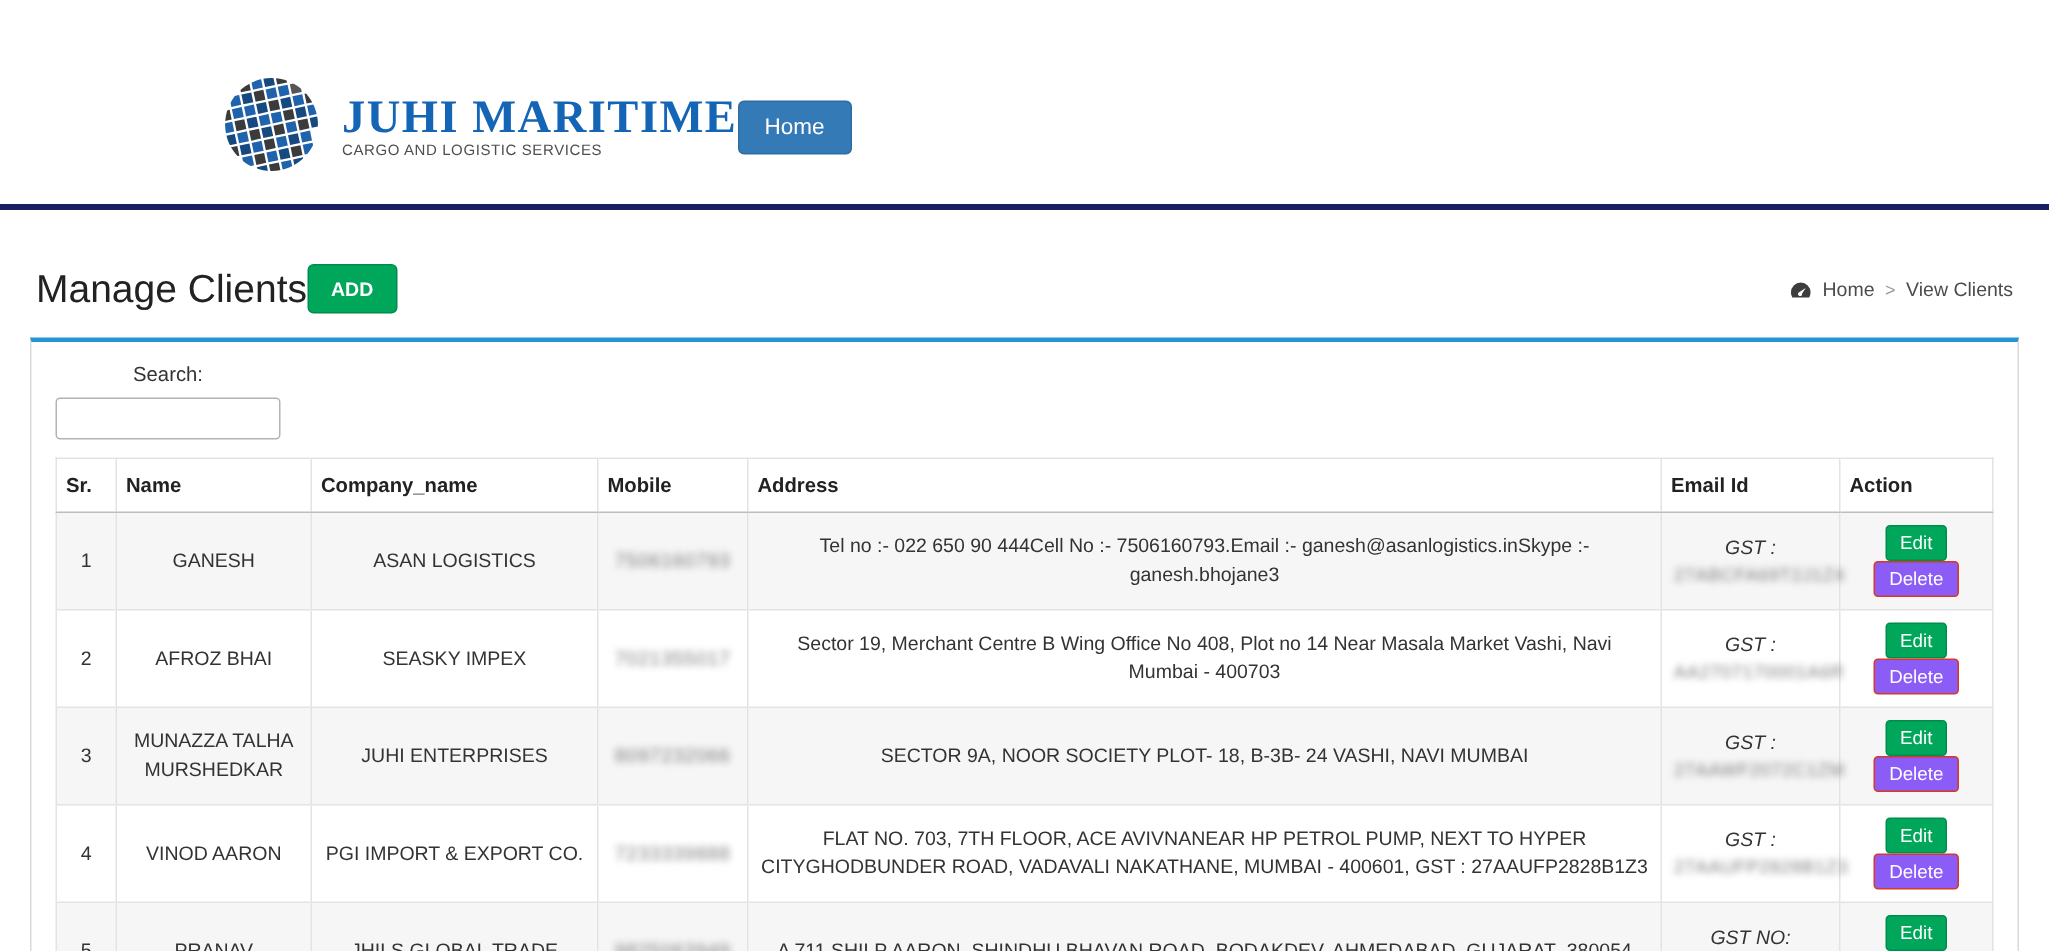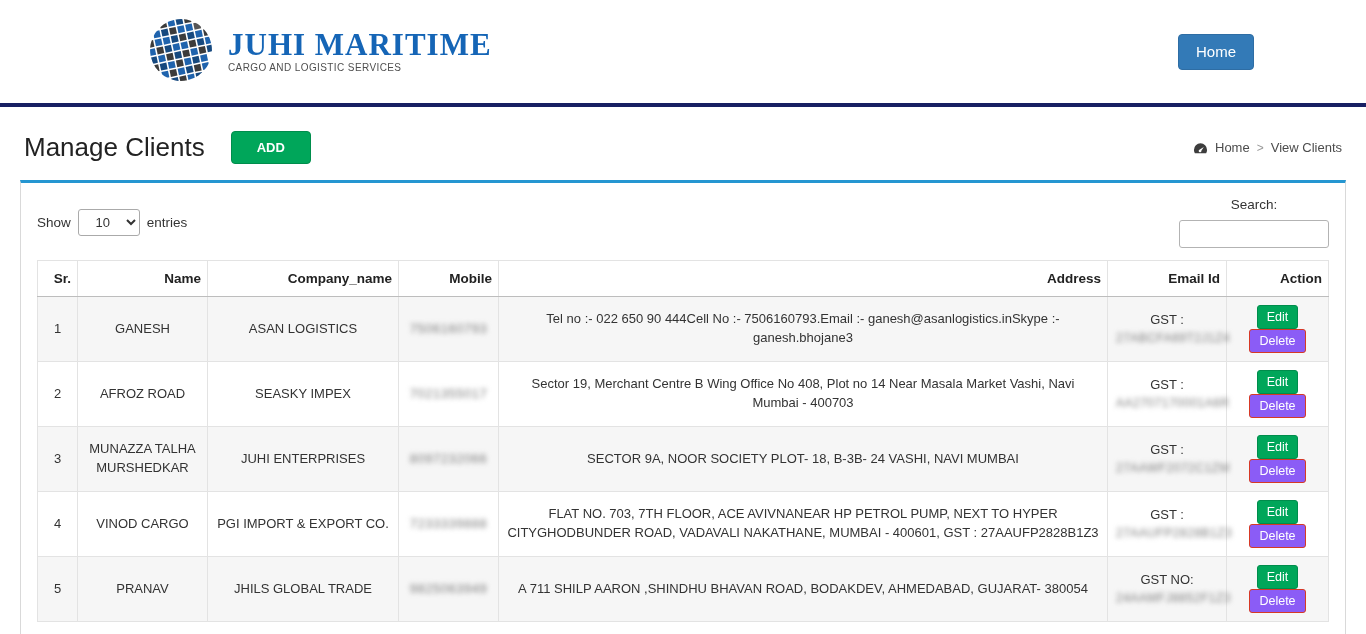--- a/index.html
+++ b/index.html
@@ -6,45 +6,45 @@
   html, body { margin: 0; padding: 0; background: #fff; }
   body {
     width: 1366px; height: 634px; overflow: hidden;
     font-family: "Liberation Sans", "DejaVu Sans", sans-serif;
     color: #333; font-size: 14px;
   }
 
   
   .app-header {
     height: 103px; display: flex; align-items: center;
-    justify-content: space-between; padding: 0 112px 0 148px; background: #fff;
+    justify-content: flex-start; padding: 0 112px 0 148px; background: #fff; margin-top: 33px;
   }
   .brand { display: flex; align-items: center; gap: 14px; cursor: pointer; }
   .brand-text { display: flex; flex-direction: column; gap: 2px; }
   .brand-title {
     font-family: "Liberation Serif", "DejaVu Serif", serif;
     font-weight: 700; font-size: 31px; color: #1565b6; letter-spacing: 1px; line-height: 1;
   }
   .brand-subtitle {
     font-size: 10px; color: #4f4f4f; letter-spacing: 0.4px; font-weight: 500; line-height: 1.2;
   }
   .home-btn {
     background: #337ab7; color: #fff; border: 1px solid #2e6da4; border-radius: 4px;
     padding: 8px 17px; font-size: 15px; cursor: pointer;
     font-family: inherit; line-height: 1.2;
   }
   .header-divider { height: 4px; background: #181f63; width: 100%; }
 
   
   .main { padding: 12px 20px 0; }
-  .page-head { display: flex; align-items: center; gap: 26px; margin: 12px 4px 16px; }
+  .page-head { display: flex; align-items: center; margin: 24px 4px 16px; }
   .page-title { font-size: 26px; font-weight: 400; color: #222; margin: 0; line-height: 1.15; }
   .add-btn {
     background: #00a65a; border: 1px solid #008d4c; color: #fff; border-radius: 4px;
-    padding: 8px 25px; font-weight: 700; font-size: 13px; cursor: pointer; font-family: inherit;
+    padding: 8px 15px; font-weight: 700; font-size: 13px; cursor: pointer; font-family: inherit;
   }
   .breadcrumb { margin-left: auto; display: flex; align-items: center; gap: 7px; font-size: 13px; color: #4c4c4c; }
   .breadcrumb .crumb-link { cursor: pointer; }
   .breadcrumb .sep { color: #9a9a9a; font-size: 12px; }
   .crumb-icon { display: inline-flex; margin-top: 1px; }
 
   
   .card {
     border: 1px solid #d9d9d9; border-top: 3px solid #2596d1;
     padding: 14px 16px 18px; background: #fff;
@@ -60,34 +60,34 @@
   .search-input {
     width: 150px; height: 28px; border: 1px solid #b3b3b3; border-radius: 3px;
     padding: 3px 7px; font-size: 13px; font-family: inherit; background: #fff;
   }
 
   
   table.clients { width: 100%; border-collapse: collapse; table-layout: fixed; font-size: 13px; border: 1px solid #e3e3e3; }
   col.c-sr { width: 40px; } col.c-name { width: 130px; } col.c-company { width: 191px; }
   col.c-mobile { width: 100px; } col.c-address { width: auto; } col.c-email { width: 119px; } col.c-action { width: 102px; }
   th {
-    padding: 10px 6px; font-size: 13.5px; font-weight: 700; color: #222; text-align: right;
+    padding: 10px 6px; font-size: 13.5px; font-weight: 700; color: #222; text-align: left;
     border-bottom: 1px solid #bdbdbd; border-left: 1px solid #e3e3e3; background: #fff;
   }
   th:first-child { border-left: none; }
   td {
     padding: 8px; text-align: center; vertical-align: middle; height: 37px;
     border-left: 1px solid #e3e3e3; border-top: 1px solid #e3e3e3; color: #333; line-height: 1.45;
   }
   td:first-child { border-left: none; }
   tbody tr:nth-child(odd) { background: #f6f6f6; }
   tbody tr:nth-child(even) { background: #fff; }
 
   .blurred { filter: blur(2.6px); color: #7e7e7e; letter-spacing: 0.5px; user-select: none; }
-  .gst-label { display: block; color: #333; }
+  .gst-label { display: block; color: #333; font-style: italic; }
   .gst-val { display: block; font-size: 12px; }
 
   .btn-edit, .btn-delete {
     color: #fff; border-radius: 3px; padding: 4px 9px; font-size: 12.5px;
     border: 1px solid transparent; cursor: pointer; font-family: inherit; margin: 0 2px; text-align: center;
   }
   .btn-edit { background: #00a65a; border-color: #008d4c; }
   .btn-delete { background: #8b5cf6; border-color: #d73925; }
 
   
@@ -192,27 +192,20 @@
       </span>
       <span class="crumb-link">Home</span>
       <span class="sep">&gt;</span>
       <span>View Clients</span>
     </div>
   </div>
 
   <div class="card">
 
     <div class="controls">
-      <div class="length-ctl">
-        <span>Show</span>
-        <select class="page-size-select">
-          <option>10</option>
-        </select>
-        <span>entries</span>
-      </div>
       <div class="search-ctl">
         <span>Search:</span>
         <input class="search-input" type="text" value="" style="">
       </div>
     </div>
 
     <table class="clients">
       <colgroup>
         <col class="c-sr">
           <col class="c-name">
@@ -243,21 +236,21 @@
           <td>
             <span class="gst-label">GST :</span>
             <span class="blurred gst-val">27ABCFA69T2J1Z4</span>
           </td>
           <td>
             <button class="btn-edit">Edit</button><button class="btn-delete">Delete</button>
           </td>
         </tr>
         <tr>
           <td>2</td>
-          <td>AFROZ ROAD</td>
+          <td>AFROZ BHAI</td>
           <td>SEASKY IMPEX</td>
           <td><span class="blurred">7021355017</span></td>
           <td>Sector 19, Merchant Centre B Wing Office No 408, Plot no 14 Near Masala Market Vashi, Navi Mumbai - 400703</td>
           <td>
             <span class="gst-label">GST :</span>
             <span class="blurred gst-val">AA2707170001A6R</span>
           </td>
           <td>
             <button class="btn-edit">Edit</button><button class="btn-delete">Delete</button>
           </td>
@@ -271,21 +264,21 @@
           <td>
             <span class="gst-label">GST :</span>
             <span class="blurred gst-val">27AAWF2072C1ZM</span>
           </td>
           <td>
             <button class="btn-edit">Edit</button><button class="btn-delete">Delete</button>
           </td>
         </tr>
         <tr>
           <td>4</td>
-          <td>VINOD CARGO</td>
+          <td>VINOD AARON</td>
           <td>PGI IMPORT &amp; EXPORT CO.</td>
           <td><span class="blurred">7233339888</span></td>
           <td>FLAT NO. 703, 7TH FLOOR, ACE AVIVNANEAR HP PETROL PUMP, NEXT TO HYPER CITYGHODBUNDER ROAD, VADAVALI NAKATHANE, MUMBAI - 400601, GST : 27AAUFP2828B1Z3</td>
           <td>
             <span class="gst-label">GST :</span>
             <span class="blurred gst-val">27AAUFP2828B1Z3</span>
           </td>
           <td>
             <button class="btn-edit">Edit</button><button class="btn-delete">Delete</button>
           </td>

